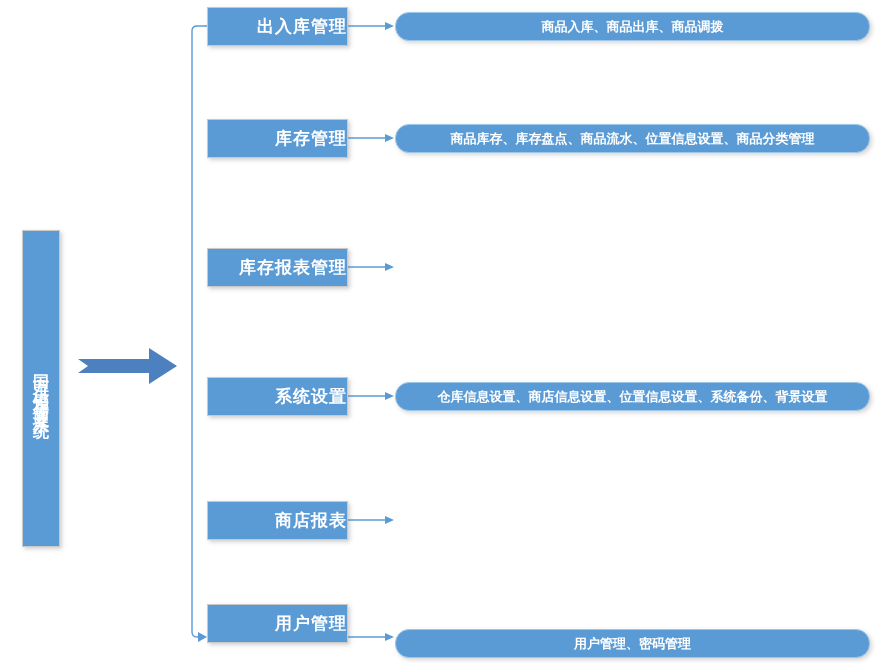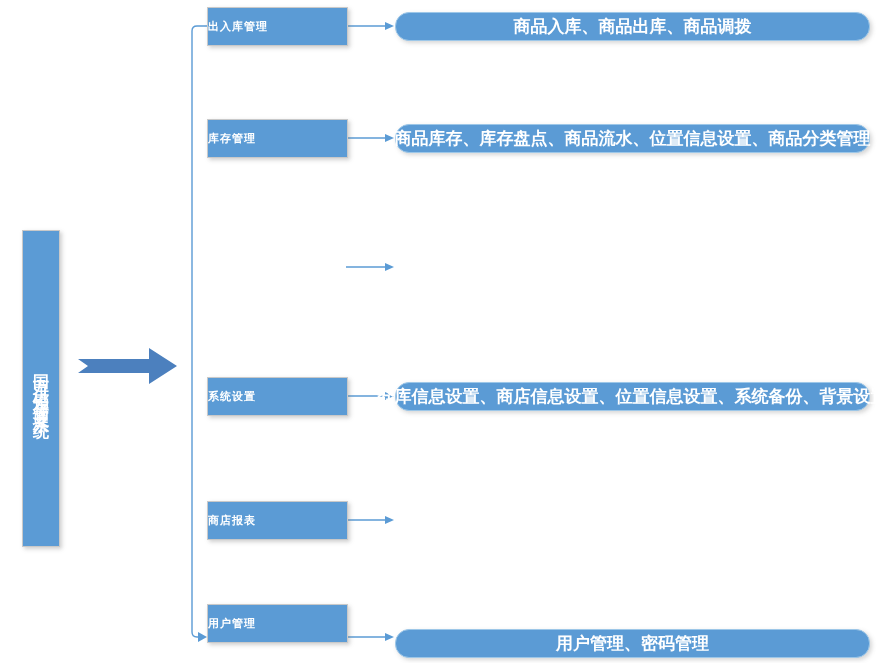--- a/index.html
+++ b/index.html
@@ -16,30 +16,30 @@
   }
   .root-label {
     writing-mode:vertical-rl; text-orientation:upright;
     color:#ffffff; font-size:16px; font-weight:bold;
     letter-spacing:6px; line-height:1;
   }
   .cat-box {
     position:absolute; left:207px; width:139px; height:37px;
     background:#5B9BD5; border:1px solid #C9C9C9;
     box-shadow:2px 2px 4px rgba(120,120,120,0.35);
-    display:flex; align-items:center; justify-content:flex-start;
-    color:#ffffff; font-weight:bold; font-size:11px; letter-spacing:1px;
+    display:flex; align-items:center; justify-content:flex-end;
+    color:#ffffff; font-weight:bold; font-size:17px; letter-spacing:1px;
     white-space:nowrap;
   }
   .pill {
     position:absolute; left:395px; width:473px; height:27px;
     background:#5B9BD5; border:1px solid #9DC7E8; border-radius:14px;
     box-shadow:2px 2px 4px rgba(120,120,120,0.3);
     display:flex; align-items:center; justify-content:center;
-    color:#ffffff; font-weight:bold; font-size:17px; white-space:nowrap;
+    color:#ffffff; font-weight:bold; font-size:13px; white-space:nowrap;
   }
 </style>
 </head>
 <body>
 
 <div class="canvas">
 
   <svg class="wires" viewBox="0 0 891 663" xmlns="http://www.w3.org/2000/svg">
 
     <polygon points="78,359 149,359 149,348 177,366 149,384 149,373 78,373 88,366" fill="#4C80BE"></polygon>
@@ -76,20 +76,23 @@
     <span>商品入库、商品出库、商品调拨</span>
   </div>
 
   <div class="cat-box" style="top:119px">
     <span>库存管理</span>
   </div>
   <div class="pill" style="top:124px">
     <span>商品库存、库存盘点、商品流水、位置信息设置、商品分类管理</span>
   </div>
 
+  <div class="cat-box" style="top:248px">
+    <span>库存报表管理</span>
+  </div>
 
   <div class="cat-box" style="top:377px">
     <span>系统设置</span>
   </div>
   <div class="pill" style="top:382px">
     <span>仓库信息设置、商店信息设置、位置信息设置、系统备份、背景设置</span>
   </div>
 
   <div class="cat-box" style="top:501px">
     <span>商店报表</span>

